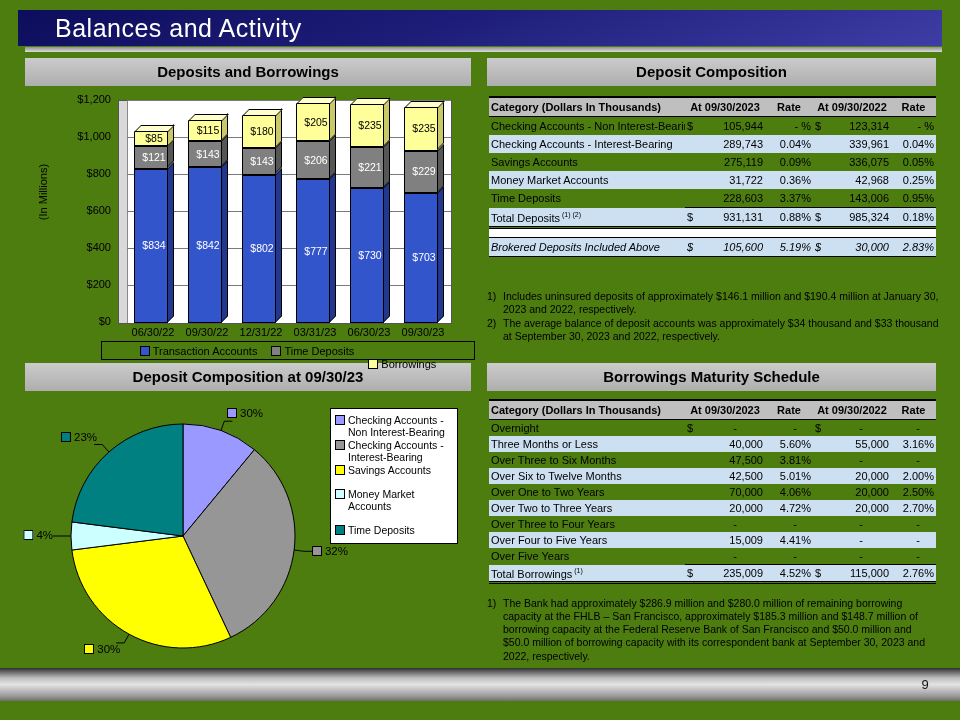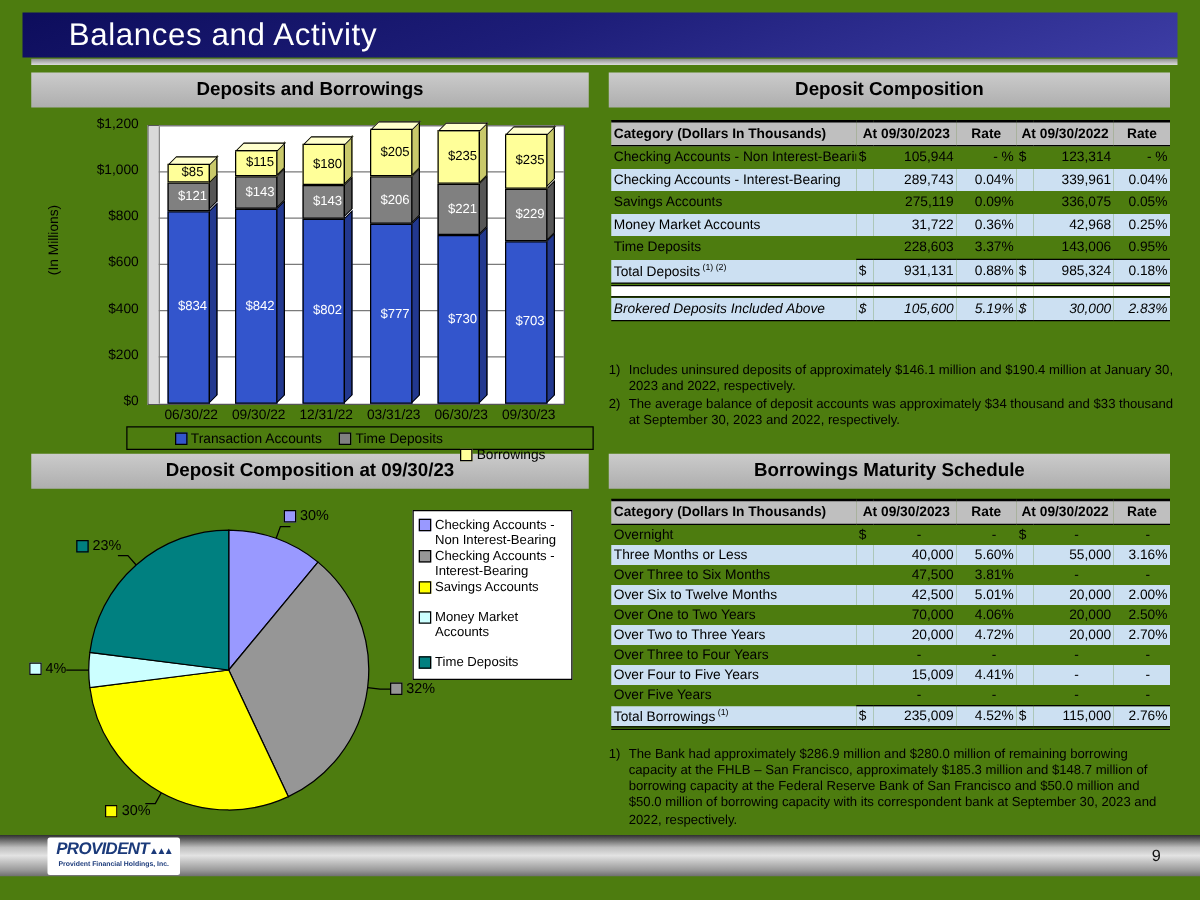--- a/index.html
+++ b/index.html
@@ -483,19 +483,15 @@
       </table>
     </div>
   <div class="foot" style="left:487px;top:597px;">
       <div class="fn">
         <span>1)</span>
         <span>The Bank had approximately $286.9 million and $280.0 million of remaining borrowing capacity at the FHLB – San Francisco, approximately $185.3 million and $148.7 million of borrowing capacity at the Federal Reserve Bank of San Francisco and $50.0 million and $50.0 million of borrowing capacity with its correspondent bank at September 30, 2023 and 2022, respectively.</span>
       </div>
     </div>
 
   <div class="footer-bar"></div>
-  <div class="logo">
-    <div class="brand"><span>PROVIDENT</span><span class="tri">▲▲▲</span></div>
-    <div class="tag">Provident Financial Holdings, Inc.</div>
-  </div>
   <div class="page-num">9</div>
 
 </div>
 
 </body></html>

